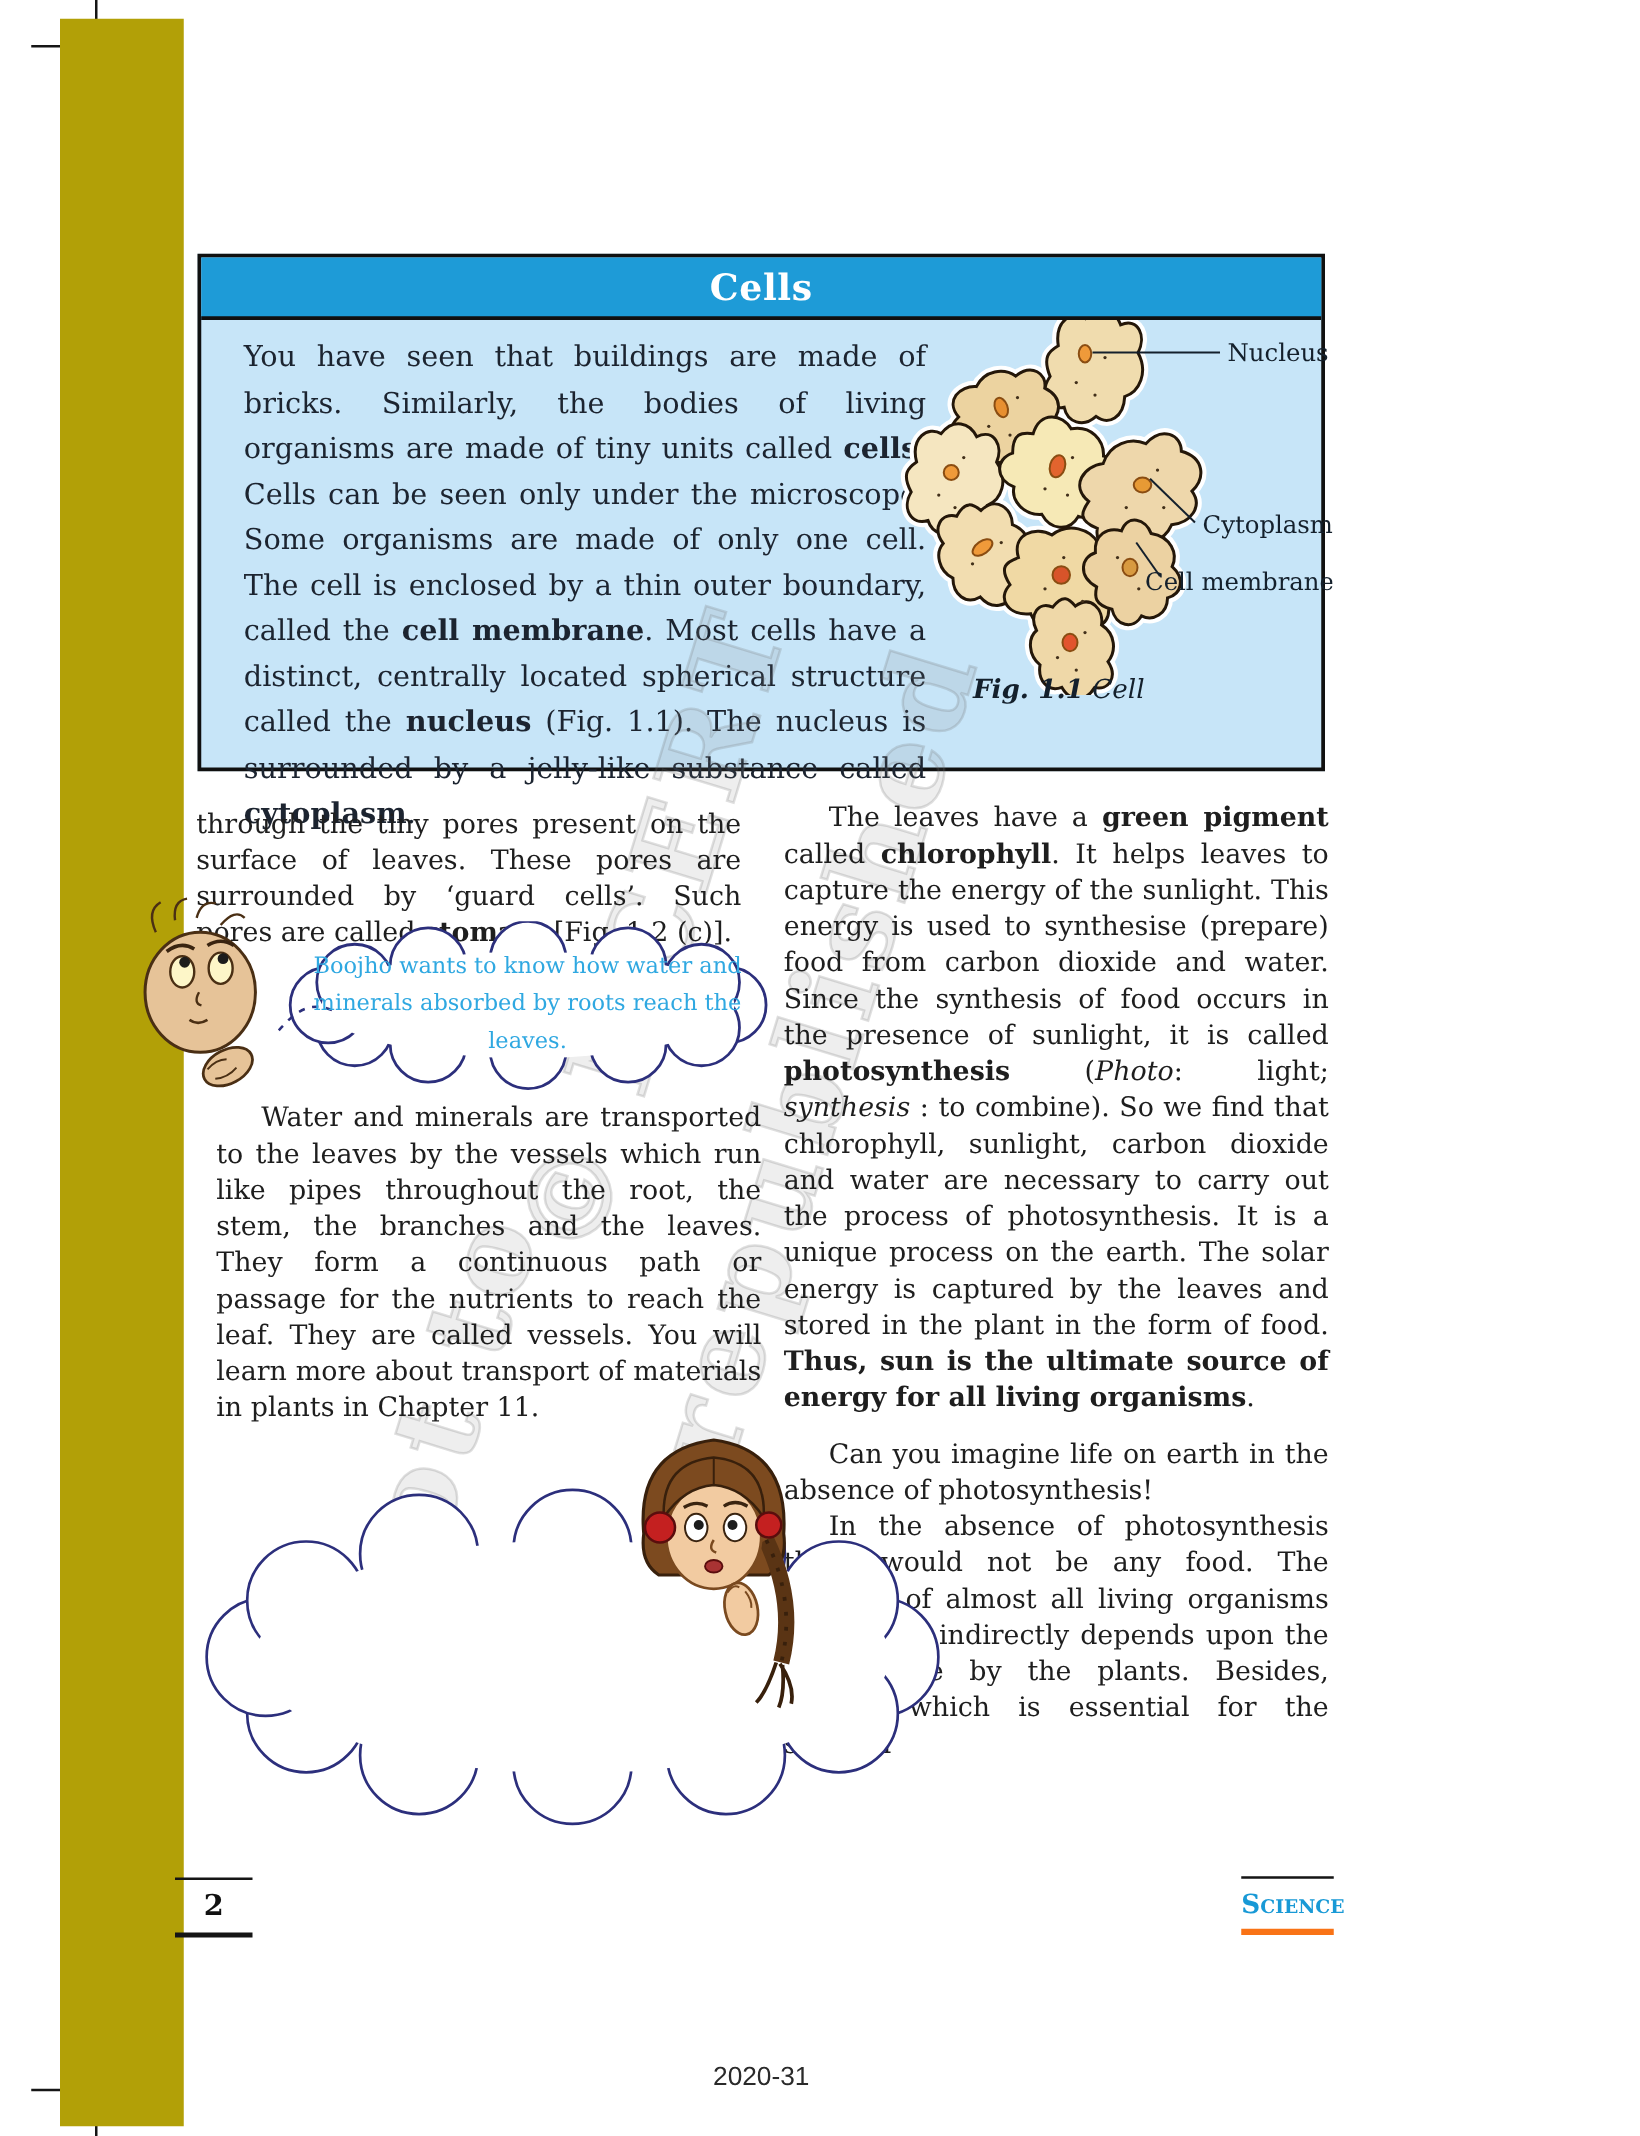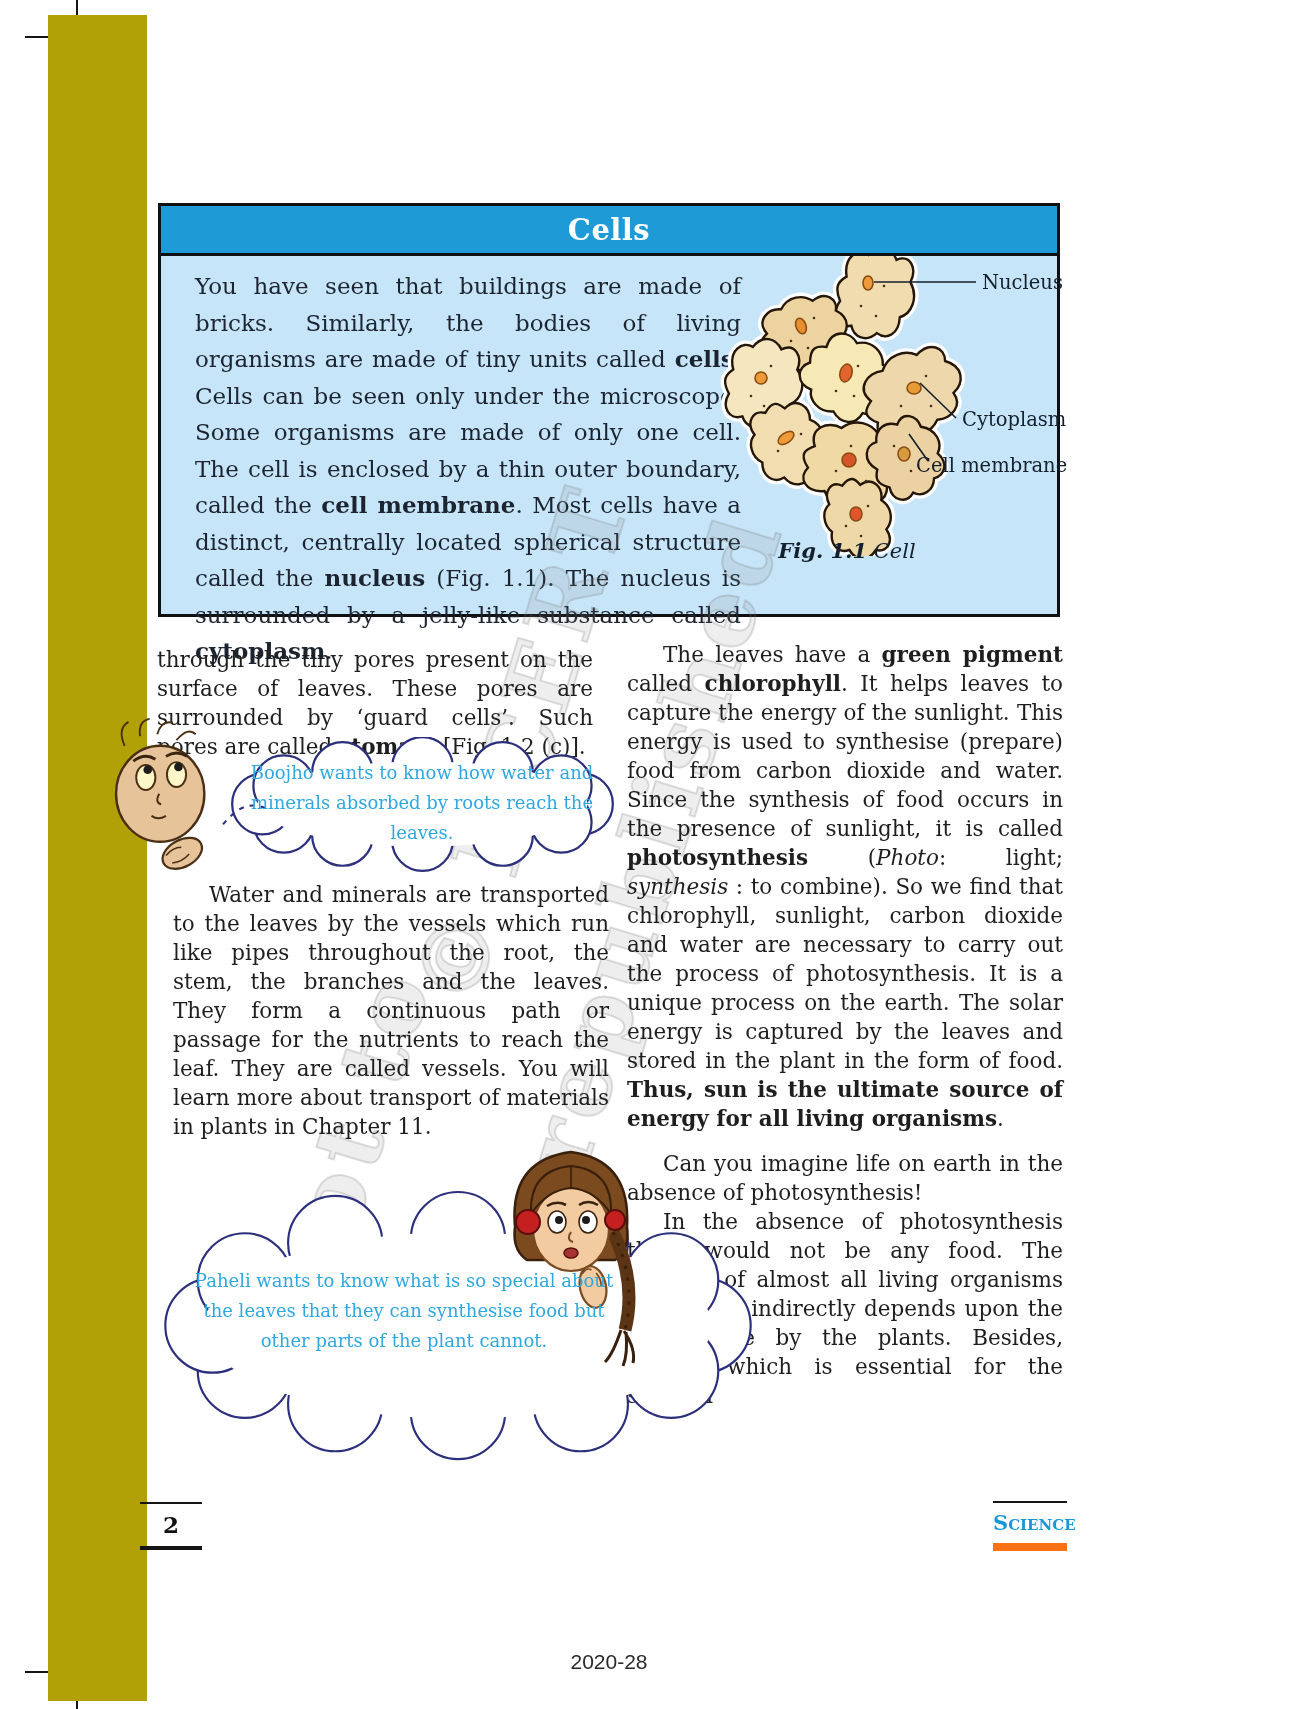--- a/index.html
+++ b/index.html
@@ -35,21 +35,21 @@
   .col-w{width:436px;}
   
   .bubble-block{position:absolute;z-index:7;}
   .bubble-text{position:absolute;text-align:center;color:var(--bubble-text-blue,#2fa8e1);
                font-size:18px;line-height:30px;}
   
   .footer-num{position:absolute;left:140px;top:1502px;width:62px;text-align:center;
               border-top:2px solid #151515;border-bottom:4px solid #151515;padding:7px 0 8px 0;
               font-weight:bold;font-size:23px;color:#111;z-index:6;}
   .footer-subject{position:absolute;left:993px;top:1501px;width:74px;text-align:center;
-              border-top:2px solid #151515;border-bottom:8px solid #f97316;padding:7px 0 8px 0;
+              border-top:2px solid #151515;border-bottom:5px solid #f97316;padding:7px 0 8px 0;
               font-weight:bold;font-size:21px;font-variant:small-caps;
               color:var(--science-label-blue,#1899d6);z-index:6;}
   .footer-year{position:absolute;left:155px;top:1650px;width:908px;text-align:center;
               font-family:"Liberation Sans", sans-serif;font-size:21px;color:#2a2a2a;z-index:6;}
 </style>
 </head>
 <body>
 
 <div class="page">
 
@@ -241,26 +241,25 @@
         <path d="M52,74 Q62,68 71,73"></path>
           <path d="M84,73 Q93,67 103,73"></path>
       </g>
       <path d="M76,100 Q71,108 78,110" fill="none" stroke="#7a4a20" stroke-width="2"></path>
       <ellipse cx="76" cy="121" rx="7" ry="5" fill="#a83333" stroke="#5a0d0d" stroke-width="1.5"></ellipse>
       <g transform="rotate(-12 98 155)">
         <ellipse cx="98" cy="155" rx="13" ry="21" fill="#f2cba1" stroke="#7a4a20" stroke-width="2.2"></ellipse>
         <path d="M90,140 q6,-6 10,-2 M104,142 q4,8 2,14" fill="none" stroke="#7a4a20" stroke-width="1.6"></path>
       </g>
     </svg>
-    <div class="bubble-text" style="left:28px;top:134px;width:452px;">Paheli wants to know what is so special about the leaves that they can synthesise food but other parts of the plant cannot.</div>
   </div>
 
   <div class="abs" style="left:627px;top:640px;width:436px;z-index:6;">
     <p class="para col-w indent" style="position:static;"><span>The leaves have a </span><b>green pigment</b><span> called </span><b>chlorophyll</b><span>. It helps leaves to capture the energy of the sunlight. This energy is used to synthesise (prepare) food from carbon dioxide and water. Since the synthesis of food occurs in the presence of sunlight, it is called </span><b>photosynthesis</b><span> (</span><i>Photo</i><span>: light; </span><i>synthesis</i><span> : to combine). So we find that chlorophyll, sunlight, carbon dioxide and water are necessary to carry out the process of photosynthesis. It is a unique process on the earth. The solar energy is captured by the leaves and stored in the plant in the form of food. </span><b>Thus, sun is the ultimate source of energy for all living organisms</b><span>.</span></p>
     <p class="para col-w indent" style="position:static;margin-top:16px;">Can you imagine life on earth in the absence of photosynthesis!</p>
     <p class="para col-w indent" style="position:static;">In the absence of photosynthesis there would not be any food. The survival of almost all living organisms directly or indirectly depends upon the food made by the plants. Besides, oxygen which is essential for the survival</p>
   </div>
 
   <div class="footer-num">2</div>
   <div class="footer-subject">Science</div>
-  <div class="footer-year">2020-28</div>
+  <div class="footer-year">2020-31</div>
 
 </div>
 
 </body></html>

